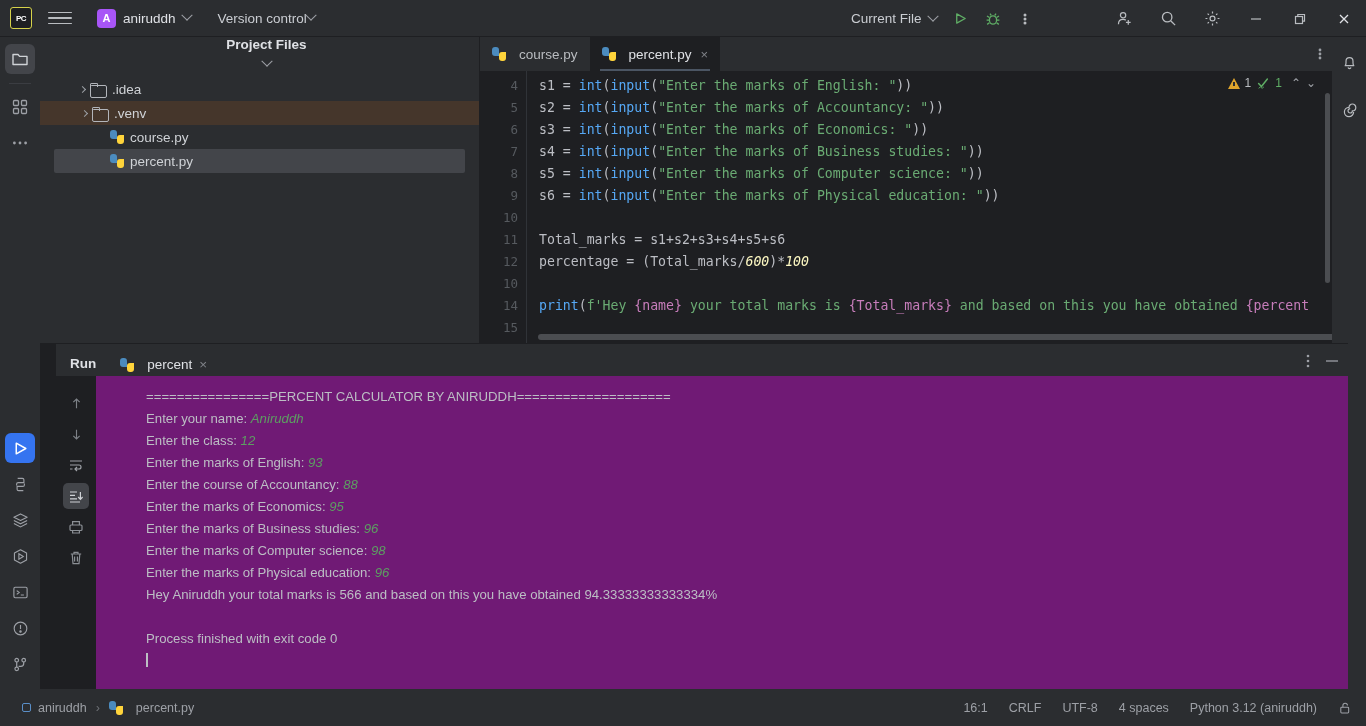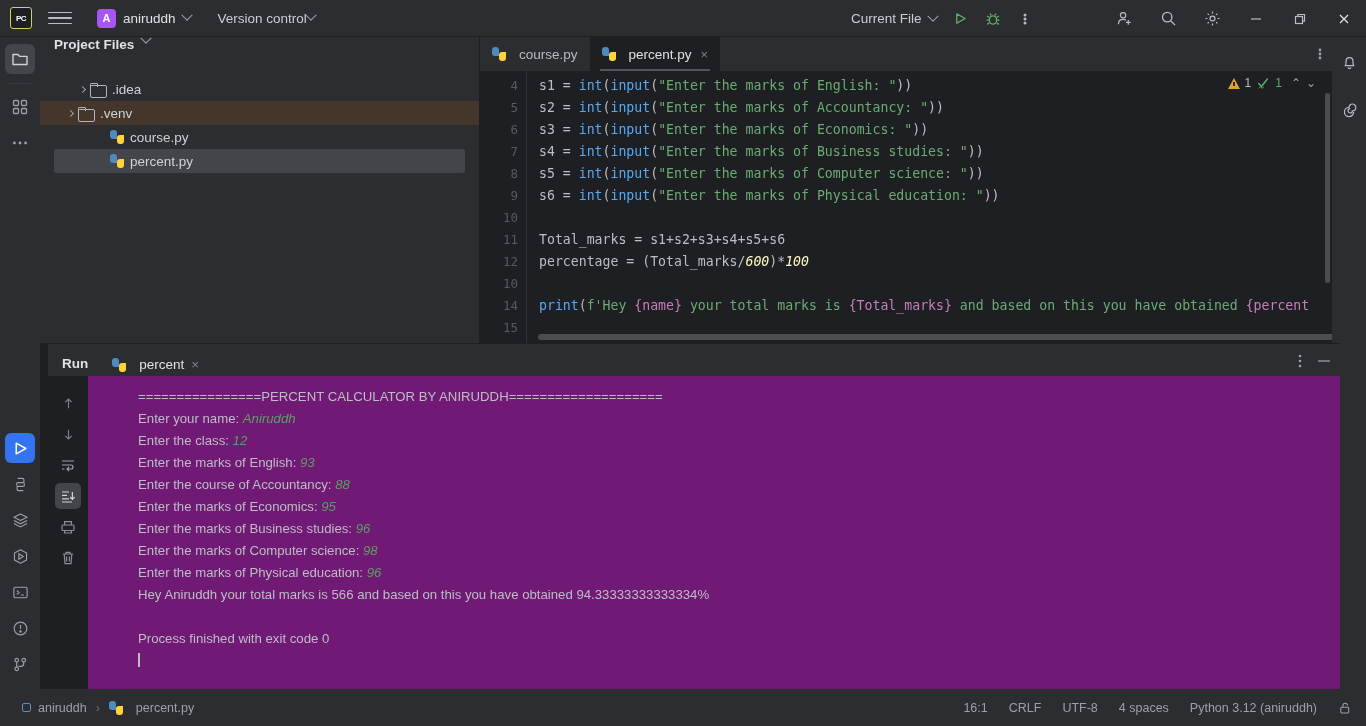--- a/index.html
+++ b/index.html
@@ -62,22 +62,22 @@
   .rail-btn.active-blue { background:#3574f0; }
   .rail-sep { width:22px; height:1px; background:#3b3d42; margin:3px 0 8px; }
   .rail-bottom { position:absolute; left:0; bottom:0; width:40px;
      display:flex; flex-direction:column; align-items:center; padding-bottom:4px; }
 
   
   .project {
     position:absolute; left:40px; top:37px; width:440px; height:306px;
     background:#2b2d30; border-right:1px solid #1e1f22;
   }
-  .project-head { height:34px; display:flex; padding-left:14px;
-     gap:8px; cursor:pointer; }
+  .project-head { height:34px; display:flex; align-items:center; padding-left:14px;
+     gap:8px; cursor:pointer;flex-direction:column; }
   .project-head .t { font-size:13.5px; color:#dfe1e5; font-weight:bold; }
   .tree { padding-top:6px; font-size:13.5px; }
   .node { height:24px; display:flex; align-items:center; cursor:pointer;
      color:#cfd2d6; white-space:nowrap; }
   .node.sel-orange { background:#45362b; }
   .node.sel-grey { background:#43454a; border-radius:2px; margin:0 14px 0 14px; }
   .arrow { width:16px; display:flex; align-items:center; justify-content:center;
      flex:0 0 16px; }
   .arrow s { display:block; width:5px; height:5px; border-right:1.3px solid #9da0a6;
      border-bottom:1.3px solid #9da0a6; transform:rotate(-45deg); }
@@ -128,21 +128,21 @@
      background:#4b4d51; border-radius:3px; }
   .vscroll { position:absolute; right:2px; top:22px; width:5px; height:190px;
      background:#4b4d51; border-radius:3px; }
 
   
   .rrail { position:absolute; right:0; top:37px; width:34px; height:652px;
      background:#2b2d30; display:flex; flex-direction:column; align-items:center;
      padding-top:10px; gap:14px; }
 
   
-  .runpanel { position:absolute; left:48px; top:343px; width:1292px; height:346px;
+  .runpanel { position:absolute; left:56px; top:343px; width:1292px; height:346px;
      background:#1e1f22; border-top:1px solid #1e1f22; }
   .run-head { height:36px; background:#2b2d30; display:flex; align-items:flex-end;
      position:relative; }
   .rh-title { padding:0 14px 9px; font-size:13.5px; color:#dfe1e5; font-weight:bold;
      cursor:pointer; }
   .rtab { display:flex; align-items:center; gap:7px; padding:0 10px 8px;
      font-size:13.5px; color:#dfe1e5; cursor:pointer; position:relative; }
   .rtab:after { content:""; position:absolute; left:4px; right:4px; bottom:0; height:2px;
      background:#3574f0; }
   .rtab .x { color:#808389; }
@@ -346,21 +346,21 @@
       <span class="chev"></span>
     </div>
     <div class="tree" id="tree">
         <div class="node" style="padding-left: 34px;">
           <span class="arrow">
             <s></s>
           </span>
           <span class="folder"></span>
           <span>.idea</span>
         </div>
-        <div class="node sel-orange" style="padding-left: 22px;">
+        <div class="node sel-orange" style="padding-left: 36px;">
           <span class="arrow">
             <s></s>
           </span>
           <span class="folder"></span>
           <span>.venv</span>
         </div>
         <div class="node" style="padding-left: 54px;">
           <span class="arrow"></span>
           <span class="pyicon"></span>
           <span>course.py</span>

